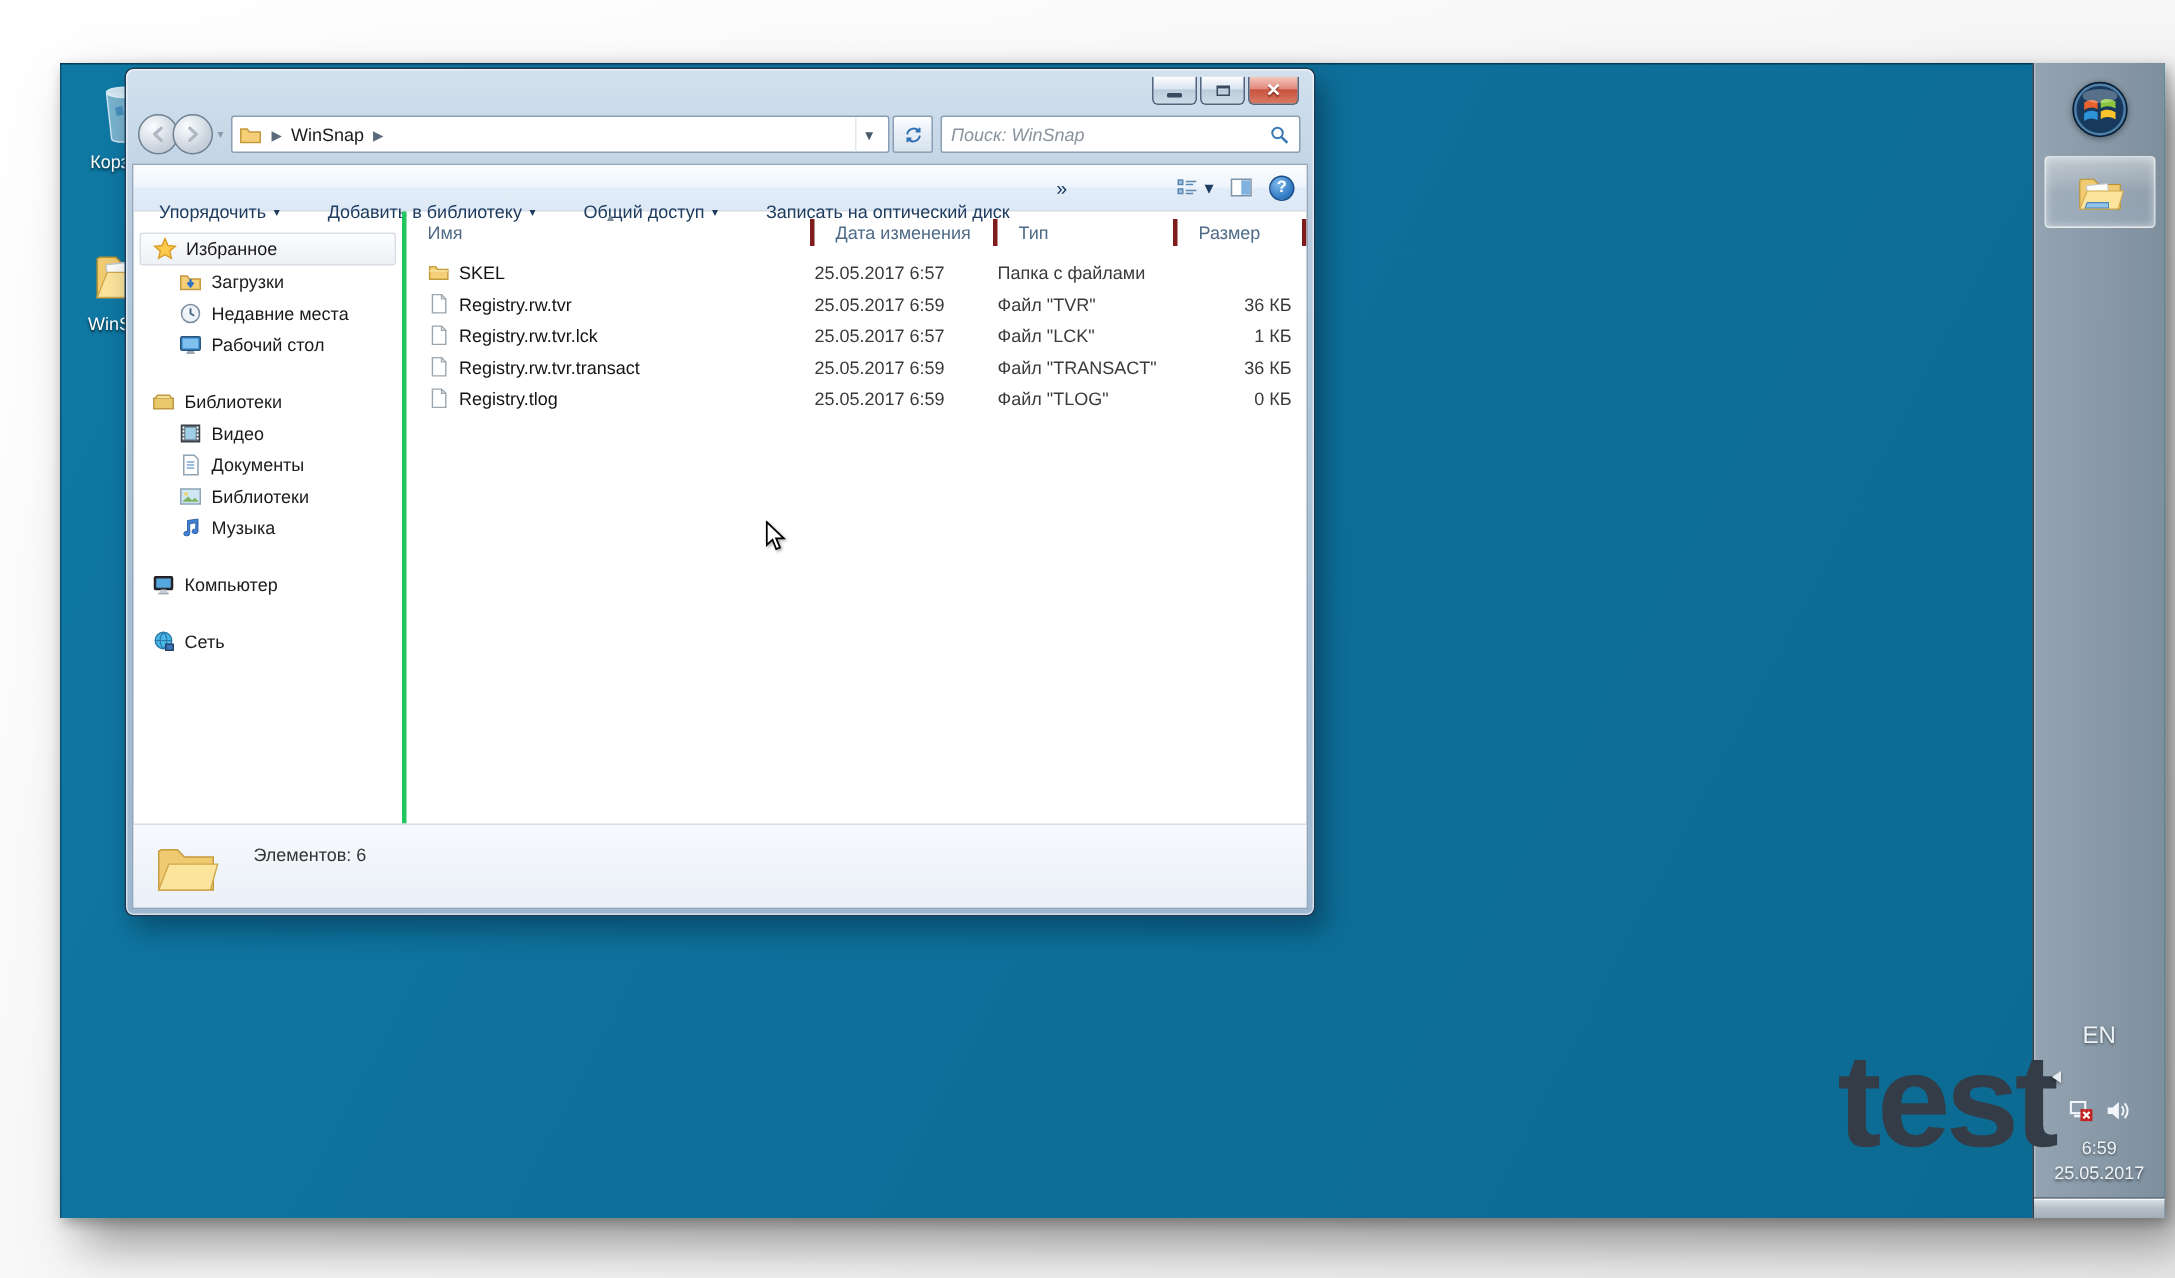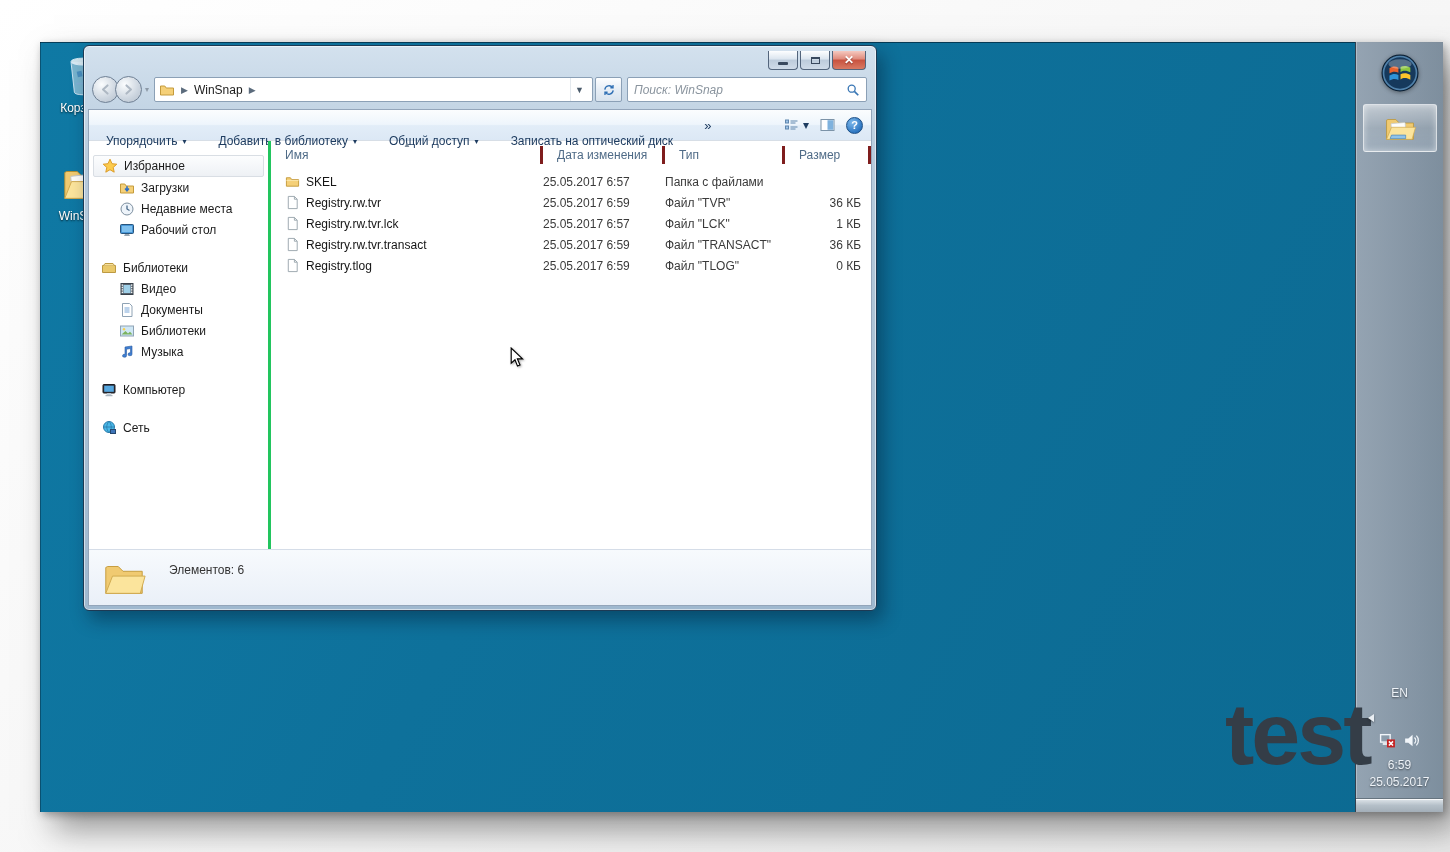--- a/index.html
+++ b/index.html
@@ -120,21 +120,21 @@
   .start-orb{ position:absolute; top:12px; left:50%; transform:translateX(-50%); width:38px; height:38px;}
   .start-orb svg{ width:38px; height:38px; display:block; filter:drop-shadow(0 1px 2px rgba(0,0,0,.4));}
   .task-btn{ position:absolute; top:62px; left:7px; width:74px; height:48px; border-radius:3px;
     border:1px solid rgba(255,255,255,.65);
     background:linear-gradient(rgba(255,255,255,.45),rgba(255,255,255,.15) 50%,rgba(200,215,230,.25));
     box-shadow:inset 0 0 6px rgba(255,255,255,.5);
     display:flex; align-items:center; justify-content:center;}
   .task-btn svg{ width:34px; height:34px; display:block;}
   .tray{ position:absolute; left:0; right:0; bottom:0; display:flex; flex-direction:column;
     align-items:center; z-index:7; color:#eef3f8; text-shadow:0 1px 2px rgba(0,0,0,.55);}
-  .tray-lang{ margin-bottom:14px; font-size:12px;}
+  .tray-lang{ margin-bottom:14px; font-size:16px;}
   .tray-arrow{ align-self:flex-start; margin-left:12px; margin-bottom:10px; width:0; height:0;
     border-top:4px solid transparent; border-bottom:4px solid transparent; border-right:6px solid #e9eef3;
     filter:drop-shadow(0 1px 1px rgba(0,0,0,.4));}
   .tray-icons{ display:flex; gap:7px; margin-bottom:9px; align-items:center;}
   .tray-icons svg{ width:17px; height:17px; display:block;}
   .tray-time{ margin-bottom:3px; font-size:12px;}
   .tray-date{ margin-bottom:9px; font-size:12px;}
   .show-desktop{ width:100%; height:14px; border-top:1px solid #66747f;
     background:linear-gradient(#dfe5ea,#b4bfc8 50%,#a3aeb8);
     box-shadow:inset 0 1px 0 rgba(255,255,255,.8);}

